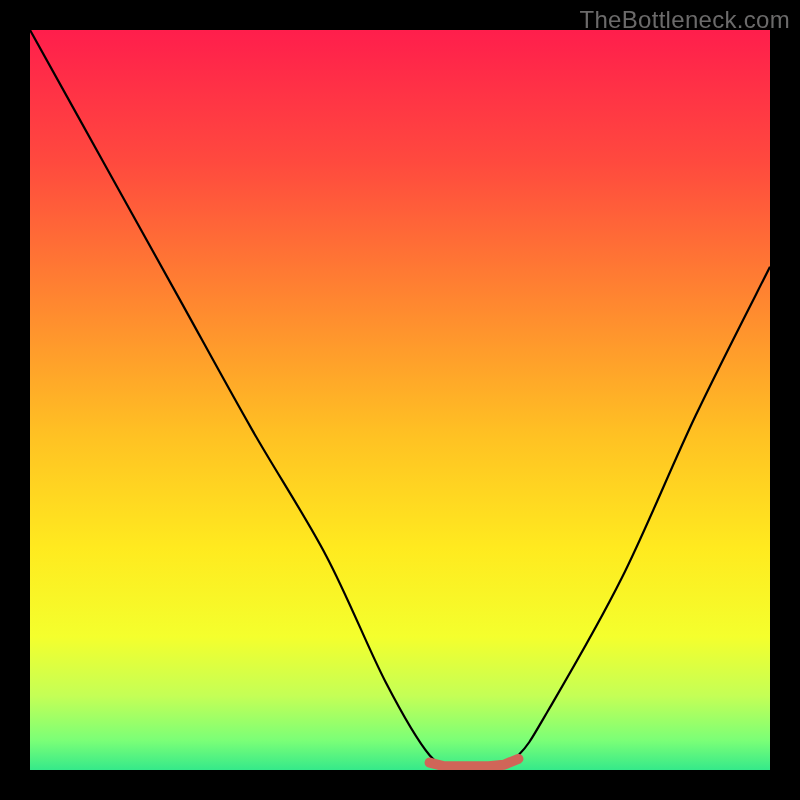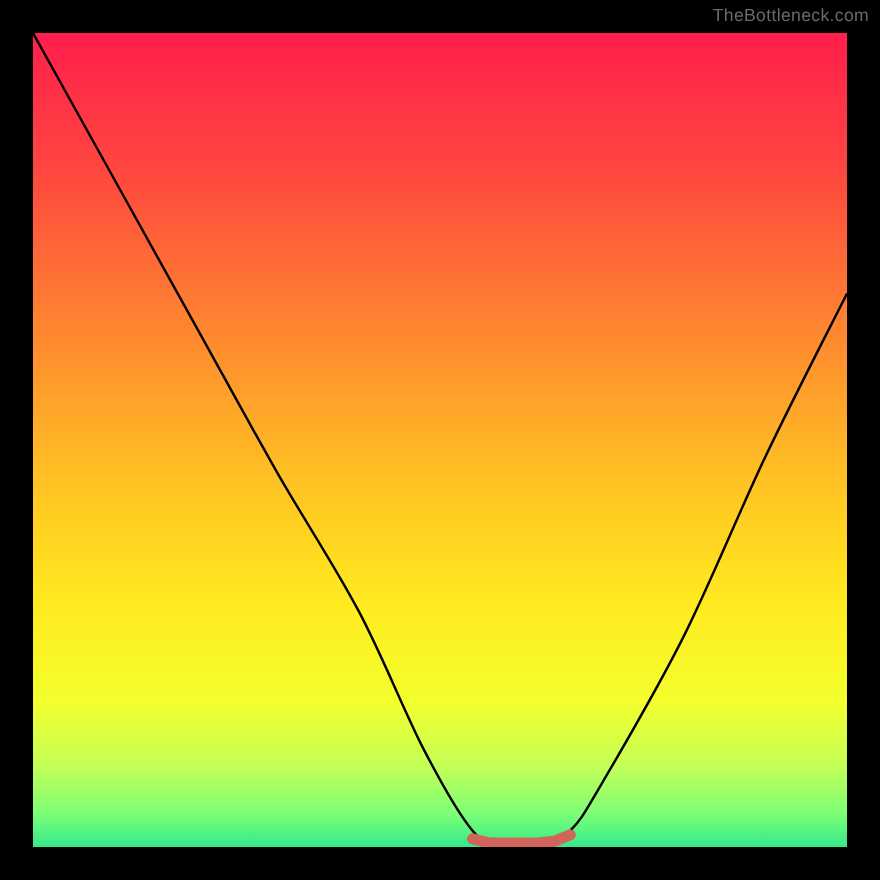--- a/index.html
+++ b/index.html
@@ -15,21 +15,21 @@
     position: relative;
     width: 800px;
     height: 800px;
     background: #000;
   }
   .watermark {
     position: absolute;
     top: 6px;
     right: 10px;
     color: #6b6a6a;
-    font-size: 16px;
+    font-size: 24px;
     font-weight: 500;
     letter-spacing: 0.3px;
     z-index: 10;
   }
   .plot {
     position: absolute;
     left: 30px;
     top: 30px;
     width: 740px;
     height: 740px;

